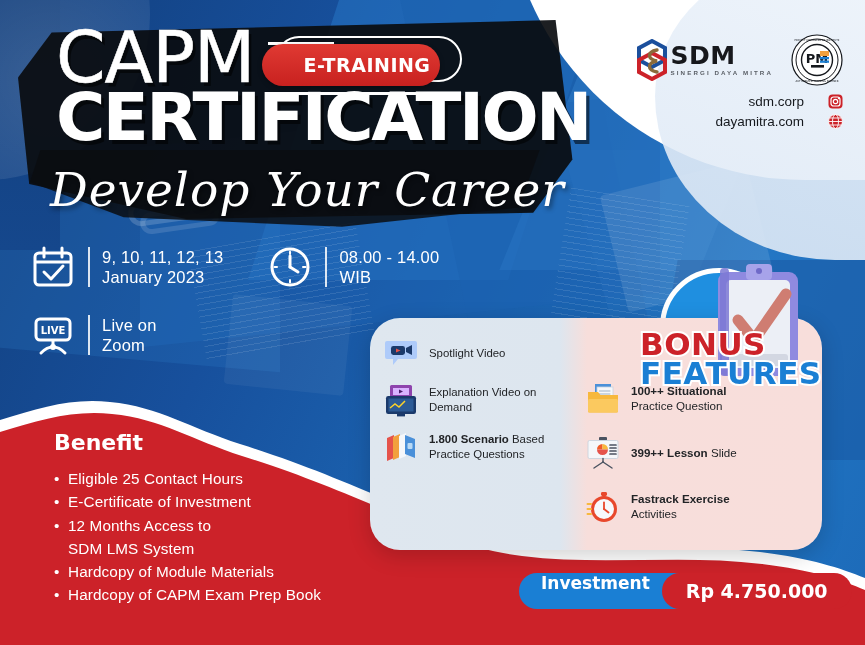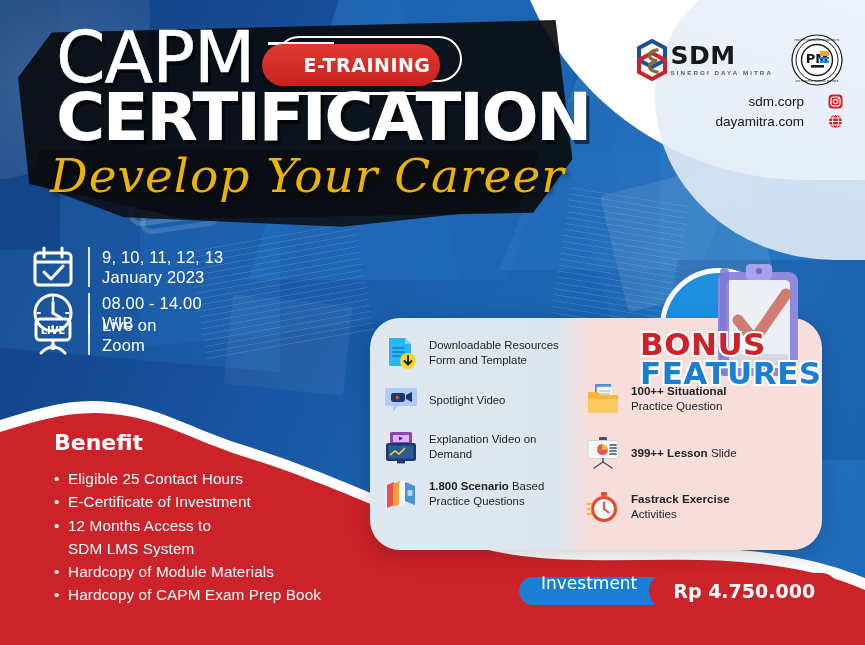--- a/index.html
+++ b/index.html
@@ -126,23 +126,23 @@
     line-height:.95;
     margin-top:-4px;
     text-shadow: 3px 4px 0 rgba(0,0,0,.55);
     transform: scaleX(1.02);
     transform-origin:left;
   }
   .h-script {
     font-family:"DejaVu Serif", serif;
     font-style:italic;
     font-size:47px;
-    color:#eab308;
+    color:#ffffff;
     line-height:1;
-    margin-top:2px;
+    margin-top:16px;
     margin-left:-6px;
     letter-spacing:1px;
     text-shadow: 2px 3px 5px rgba(0,0,0,.45);
   }
 
   
   .badge-wrap {
     position:absolute; left:262px; top:36px; z-index:9;
     width:200px; height:56px;
   }
@@ -186,21 +186,21 @@
   .sdm-tag { font-size:6.2px; color:#5a5f66; letter-spacing:2.1px;
              margin-top:2px; font-weight:bold; }
   .pmi-seal { width:52px; height:52px; position:relative; }
   .contact { position:absolute; right:22px; top:92px; z-index:12;
              text-align:right; line-height:1.45; }
   .contact-row { display:flex; align-items:center; justify-content:flex-end; gap:24px; }
   .contact-row span.t { font-size:13.5px; color:#15181d; font-weight:500; }
 
   
   .info { position:absolute; left:30px; top:244px; z-index:10;
-          display:flex; flex-wrap:wrap; gap:0 44px;flex-direction:column; }
+          display:flex; flex-wrap:wrap; gap:0 44px; }
   .info-item { display:flex; align-items:center; gap:12px; }
   .info-ico { width:46px; height:46px; flex:none;
               display:flex; align-items:center; justify-content:center; }
   .info-div { width:2px; height:40px; background:rgba(255,255,255,.85); }
   .info-txt { color:#fff; font-size:16.5px; line-height:1.22; font-weight:500;
               letter-spacing:.2px; white-space:nowrap; }
   .info-row2 { position:absolute; left:30px; top:312px; z-index:10; }
 
   
   .card {
@@ -262,22 +262,22 @@
   .benefit-list li.bullet::before {
     content:"•"; position:absolute; left:0; top:0;
   }
 
   
   .invest {
     position:absolute; left:519px; top:573px; z-index:16;
     display:flex; align-items:center; height:36px;
   }
   .invest-blue {
-    background:#1a7fd4; color:#fff; font-weight:normal;
-    font-size:17px; height:28px; border-radius:18px;
+    background:#1a7fd4; color:#fff; font-weight:bold;
+    font-size:17px; height:36px; border-radius:18px;
     display:flex; align-items:center; padding:0 42px 16px 22px;
     font-family:"DejaVu Sans",sans-serif;
   }
   .invest-red {
     background:#cc2229; color:#fff; font-weight:bold;
     font-size:19px; height:36px; border-radius:18px;
     display:flex; align-items:center; padding:0 24px;
     margin-left:-30px;
     font-family:"DejaVu Sans",sans-serif;
   }
@@ -457,36 +457,20 @@
     </svg>
   </div>
   <div class="bonus">
     <div class="bonus-1">BONUS</div>
     <div class="bonus-2">FEATURES</div>
   </div>
 
   <div class="card">
     <div class="card-left">
 
-      <div class="feat">
-        <div class="feat-ico">
-          <svg viewBox="0 0 34 34" width="34" height="34">
-            <path d="M5 2 h16 l6 6 v20 a2 2 0 0 1 -2 2 H7 a2 2 0 0 1 -2 -2 Z" fill="#29b6f6"></path>
-            <path d="M21 2 l6 6 h-6 Z" fill="#7fe0c9"></path>
-            <g stroke="#1b7fb8" stroke-width="1.6" stroke-linecap="round">
-              <line x1="9" y1="12" x2="20" y2="12"></line>
-              <line x1="9" y1="16" x2="20" y2="16"></line>
-              <line x1="9" y1="20" x2="16" y2="20"></line>
-            </g>
-            <circle cx="24" cy="25" r="8" fill="#ffd32a"></circle>
-            <path d="M24 20 v8 M20.5 25 l3.5 3.5 l3.5 -3.5" fill="none" stroke="#1c1c1c" stroke-width="1.9" stroke-linecap="round" stroke-linejoin="round"></path>
-          </svg>
-        </div>
-        <div class="feat-txt">Downloadable Resources Form and Template</div>
-      </div>
 
       <div class="feat">
         <div class="feat-ico">
           <svg viewBox="0 0 34 34" width="34" height="34">
             <path d="M3 5 h28 a2 2 0 0 1 2 2 v14 a2 2 0 0 1 -2 2 H14 l-5 6 v-6 H3 a2 2 0 0 1 -2 -2 V7 a2 2 0 0 1 2 -2 Z" fill="#aecbfa"></path>
             <rect x="7" y="10" width="14" height="9" rx="2.4" fill="#1b3a6b"></rect>
             <path d="M22 12 l6 -3 v10 l-6 -3 Z" fill="#1b3a6b"></path>
             <path d="M12 12.5 l4.5 2 l-4.5 2 Z" fill="#e5534b"></path>
           </svg>
         </div>

